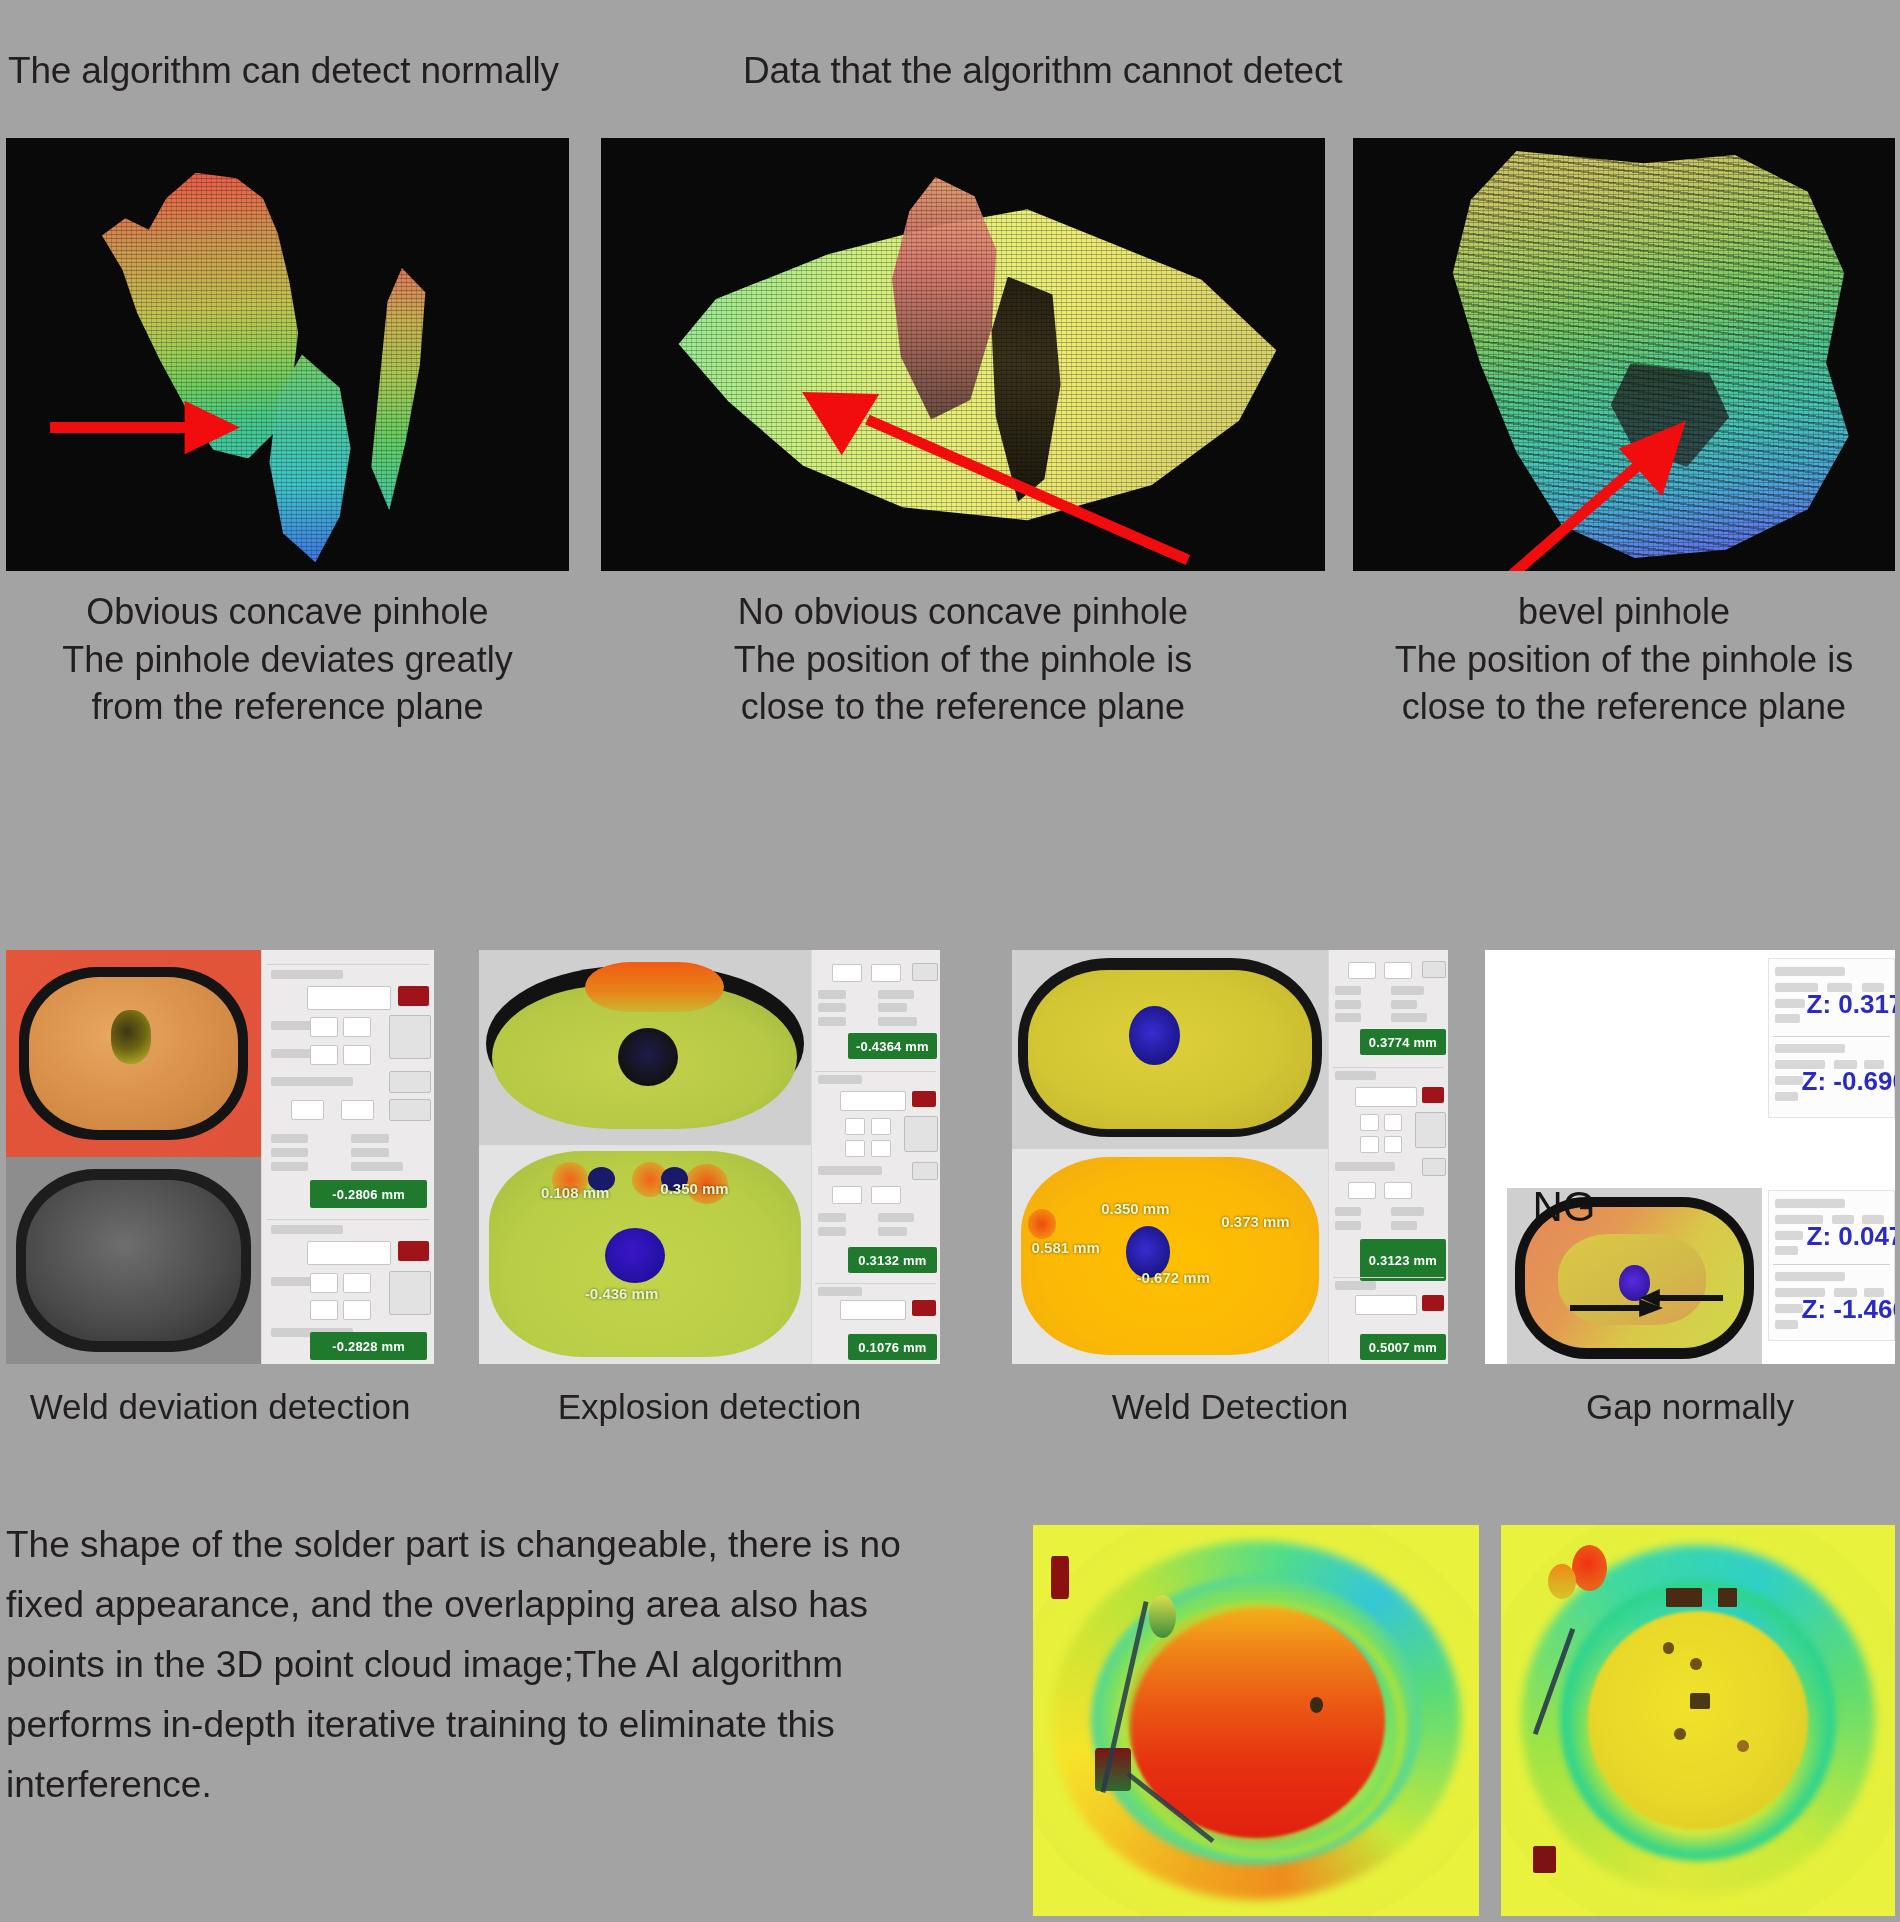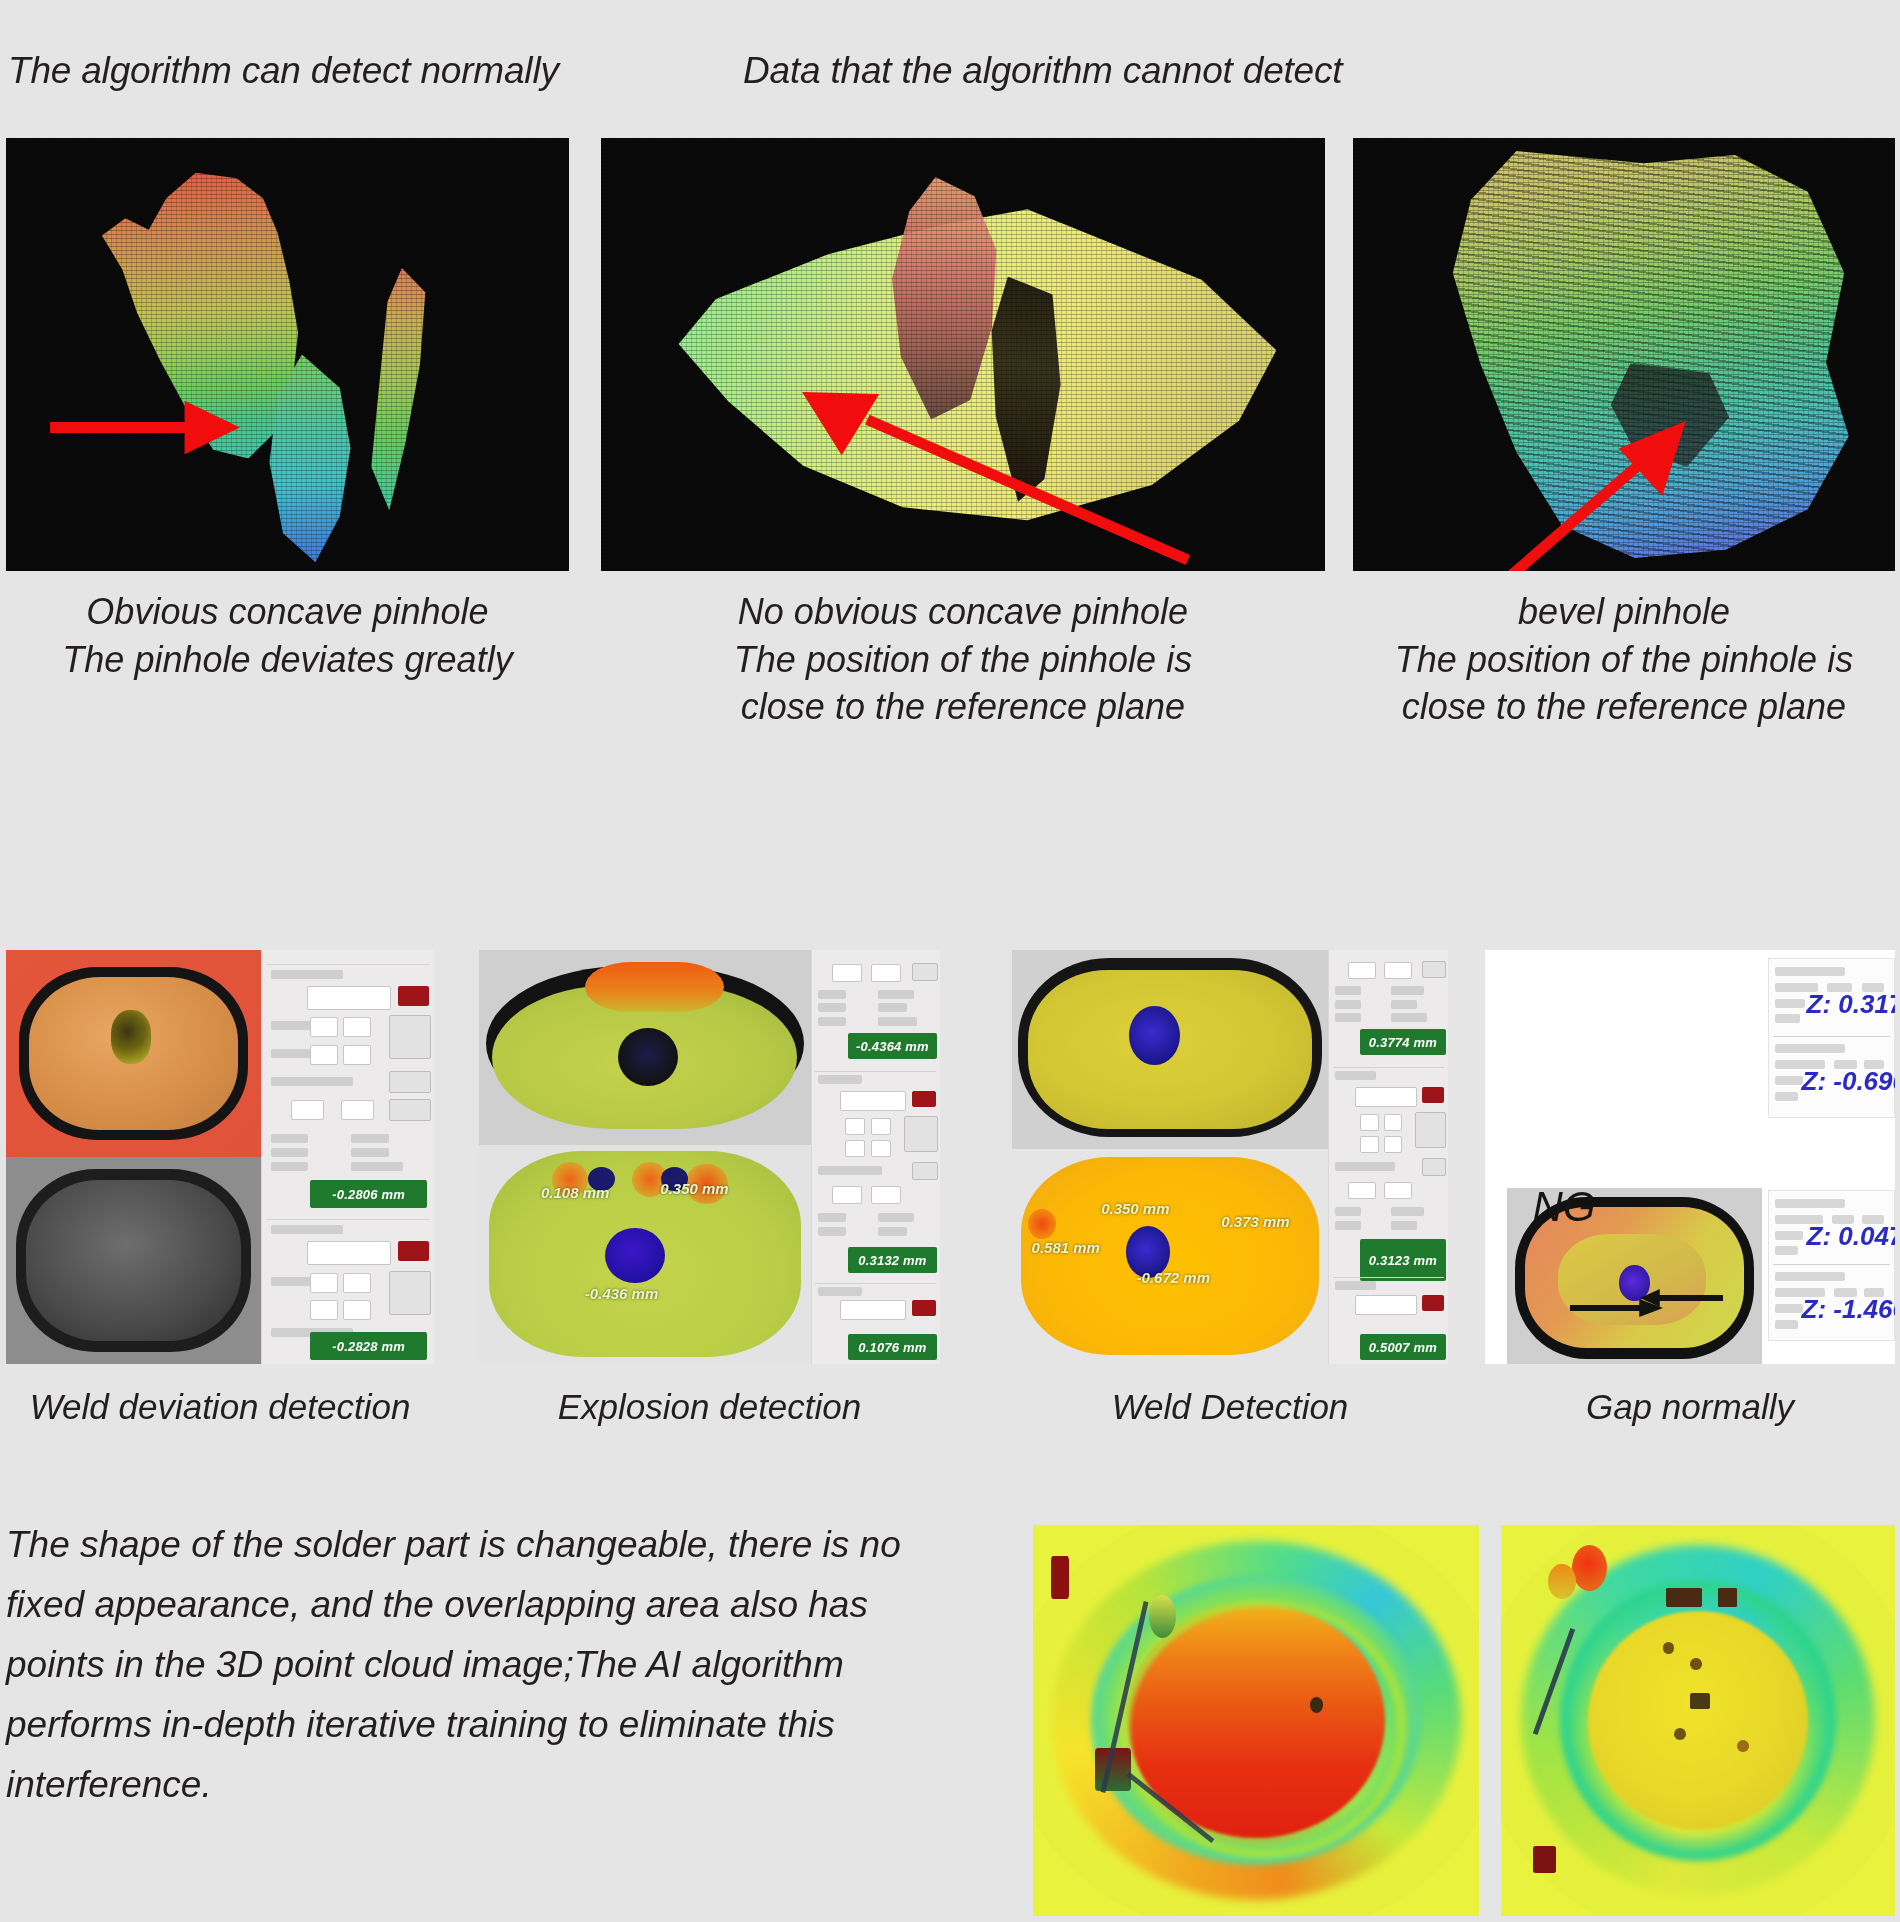--- a/index.html
+++ b/index.html
@@ -13,22 +13,21 @@
     height: 1923px;
     position: relative;
     font-family: "Liberation Sans", sans-serif;
     color: #231f20;
     overflow: hidden;
   }
 
   .slide {
     position: absolute;
     inset: 0;
-    background: #e5e5e5;
-    font-style: italic;
+    background: #a3a3a3;
   }
 
   
   .hdr {
     position: absolute;
     font-size: 37px;
     line-height: 1.15;
     color: #231f20;
     white-space: nowrap;
     letter-spacing: -0.2px;
@@ -302,20 +301,21 @@
     <div class="noise"></div>
     <svg class="arrow" style="left:129px; top:277px;" width="218" height="178" viewBox="0 0 220 180">
       <path d="M18 172 L168 42" stroke="#f10d0d" stroke-width="11" stroke-linecap="butt"></path>
       <path d="M206 6 L182 82 L138 34 Z" fill="#f10d0d"></path>
     </svg>
   </div>
 
   <div class="cap" style="left:6px; top:588px; width:563px;">
     <div>Obvious concave pinhole</div>
     <div>The pinhole deviates greatly</div>
+    <div>from the reference plane</div>
   </div>
   <div class="cap" style="left:601px; top:588px; width:724px;">
     <div>No obvious concave pinhole</div>
     <div>The position of the pinhole is</div>
     <div>close to the reference plane</div>
   </div>
   <div class="cap" style="left:1353px; top:588px; width:542px;">
     <div>bevel pinhole</div>
     <div>The position of the pinhole is</div>
     <div>close to the reference plane</div>

